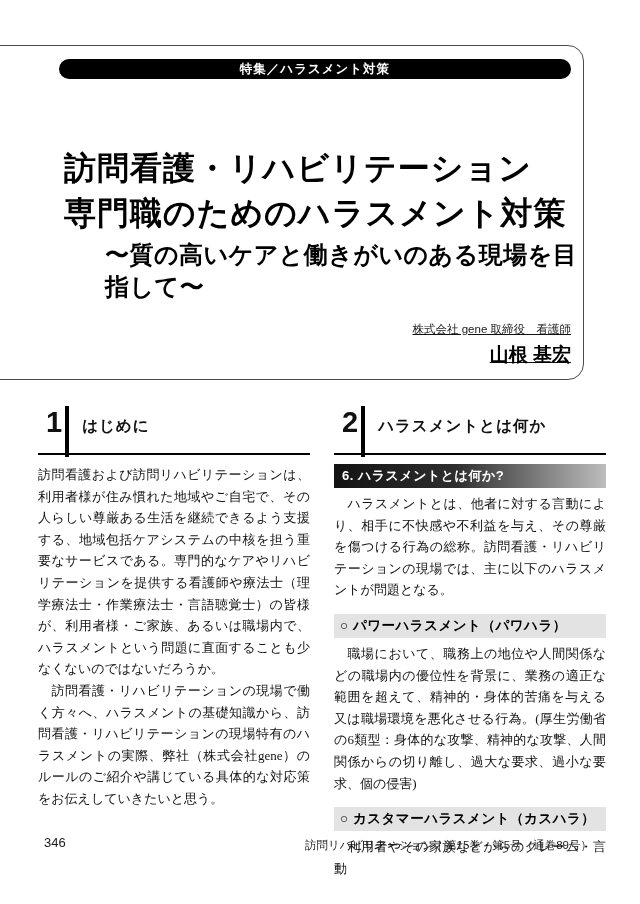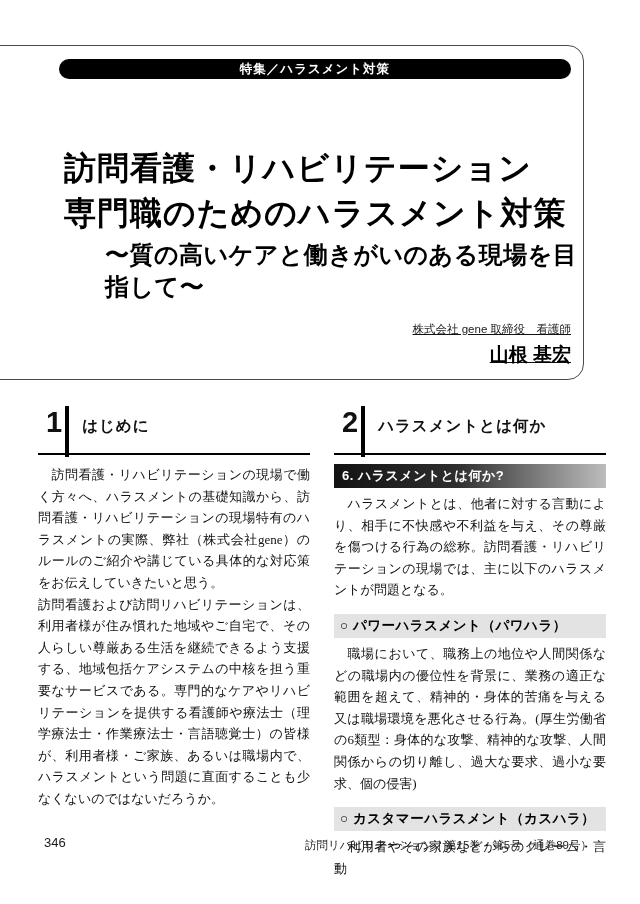--- a/index.html
+++ b/index.html
@@ -185,22 +185,22 @@
   </div>
 
   <div class="columns">
 
     <div class="col">
       <div class="col-heading">
         <span class="sec-num">1</span>
         <span class="sec-bar"></span>
         <span class="sec-label">はじめに</span>
       </div>
+      <p class="body">訪問看護および訪問リハビリテーションは、利用者様が住み慣れた地域やご自宅で、その人らしい尊厳ある生活を継続できるよう支援する、地域包括ケアシステムの中核を担う重要なサービスである。専門的なケアやリハビリテーションを提供する看護師や療法士（理学療法士・作業療法士・言語聴覚士）の皆様が、利用者様・ご家族、あるいは職場内で、ハラスメントという問題に直面することも少なくないのではないだろうか。</p>
       <p class="body">　訪問看護・リハビリテーションの現場で働く方々へ、ハラスメントの基礎知識から、訪問看護・リハビリテーションの現場特有のハラスメントの実際、弊社（株式会社gene）のルールのご紹介や講じている具体的な対応策をお伝えしていきたいと思う。</p>
-      <p class="body">訪問看護および訪問リハビリテーションは、利用者様が住み慣れた地域やご自宅で、その人らしい尊厳ある生活を継続できるよう支援する、地域包括ケアシステムの中核を担う重要なサービスである。専門的なケアやリハビリテーションを提供する看護師や療法士（理学療法士・作業療法士・言語聴覚士）の皆様が、利用者様・ご家族、あるいは職場内で、ハラスメントという問題に直面することも少なくないのではないだろうか。</p>
     </div>
 
     <div class="col">
       <div class="col-heading">
         <span class="sec-num">2</span>
         <span class="sec-bar"></span>
         <span class="sec-label">ハラスメントとは何か</span>
       </div>
       <div class="grad-head">6. ハラスメントとは何か?</div>
       <p class="body">　ハラスメントとは、他者に対する言動により、相手に不快感や不利益を与え、その尊厳を傷つける行為の総称。訪問看護・リハビリテーションの現場では、主に以下のハラスメントが問題となる。</p>

